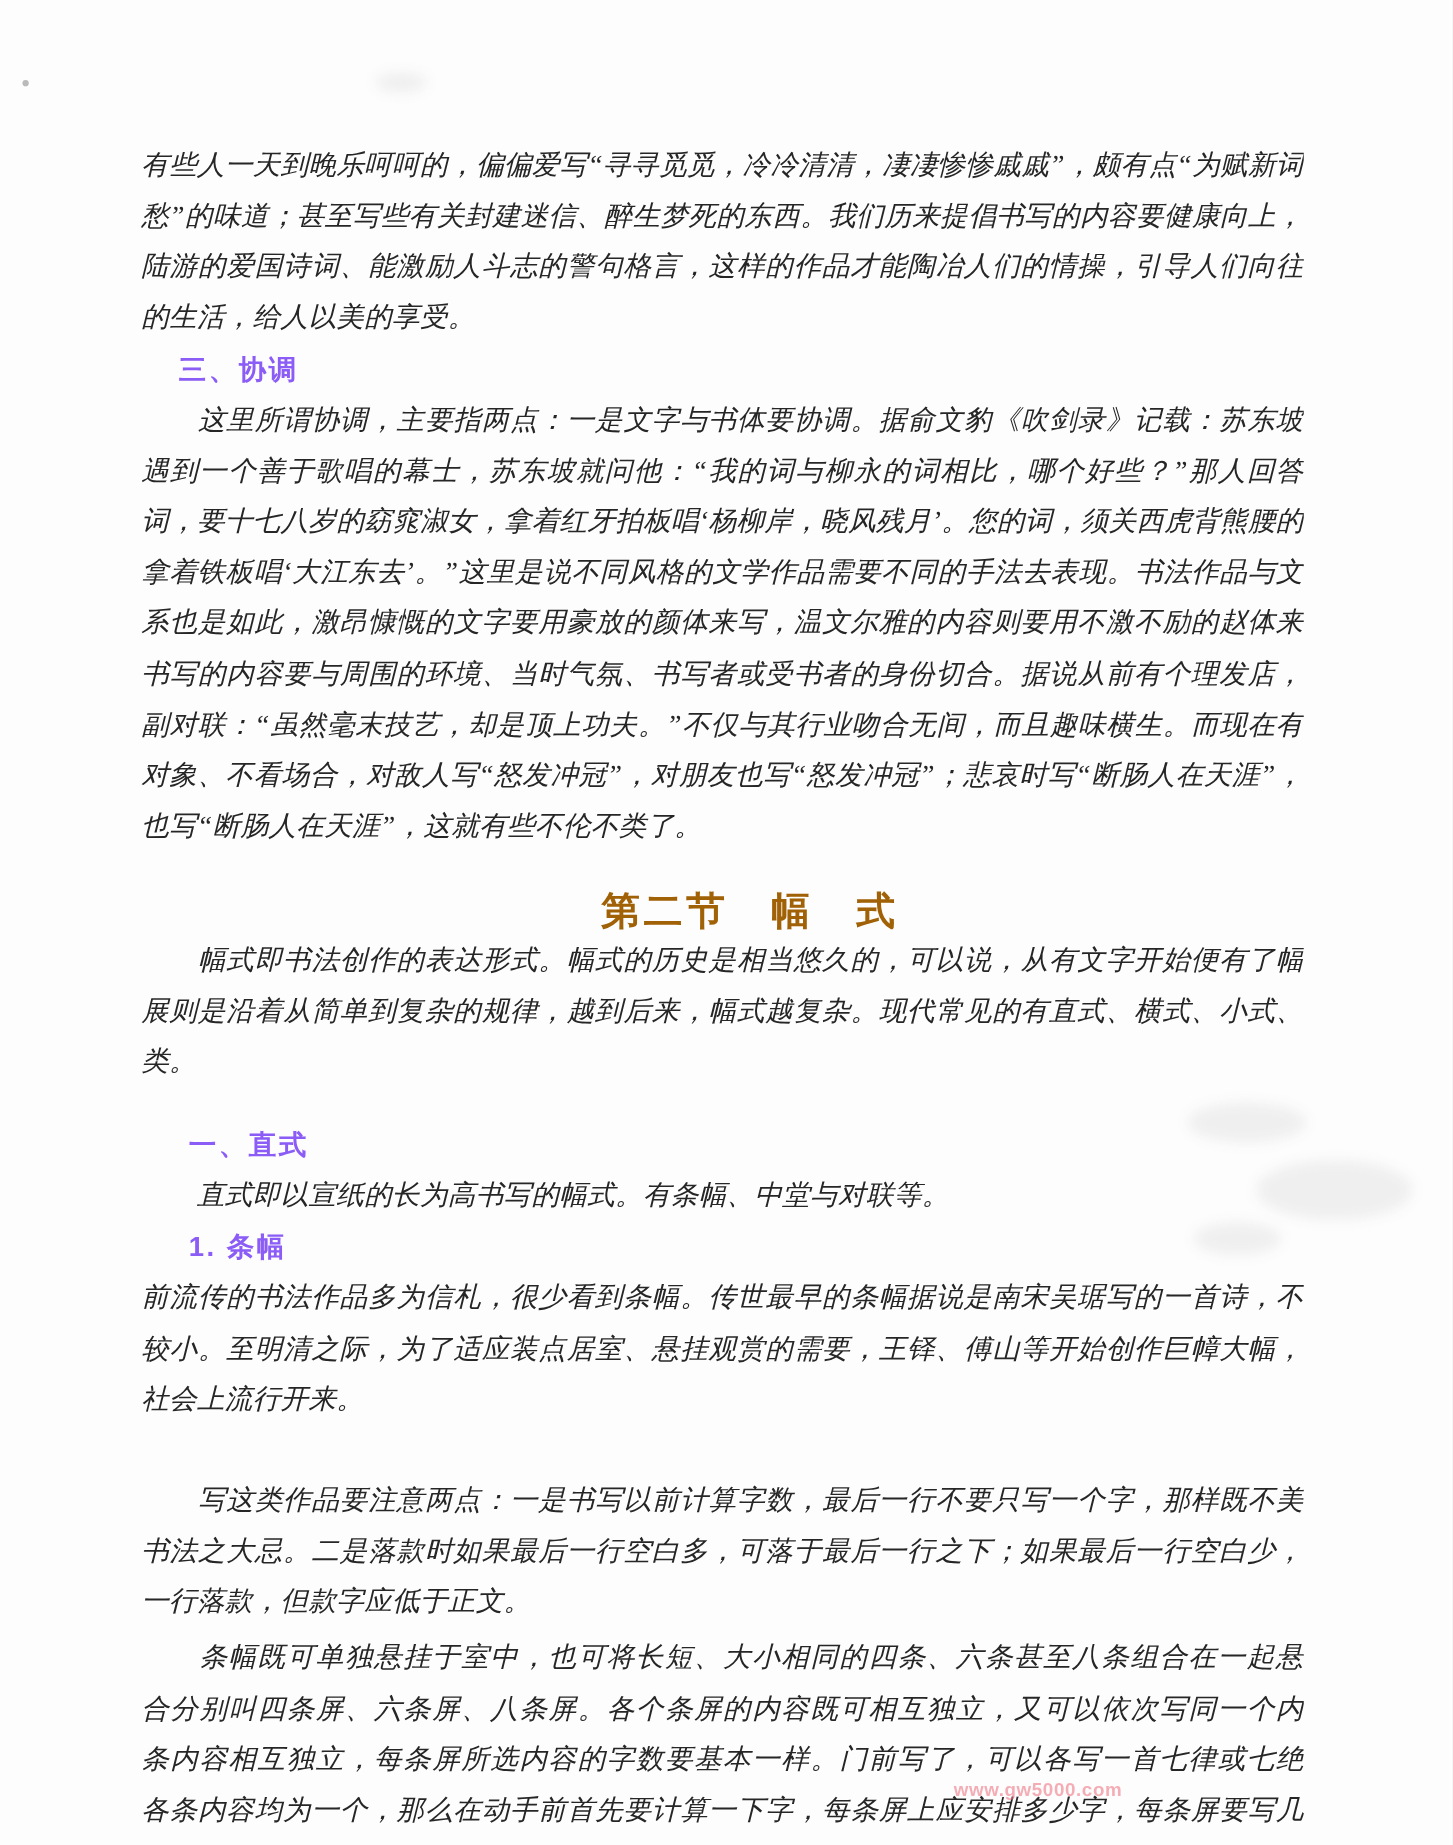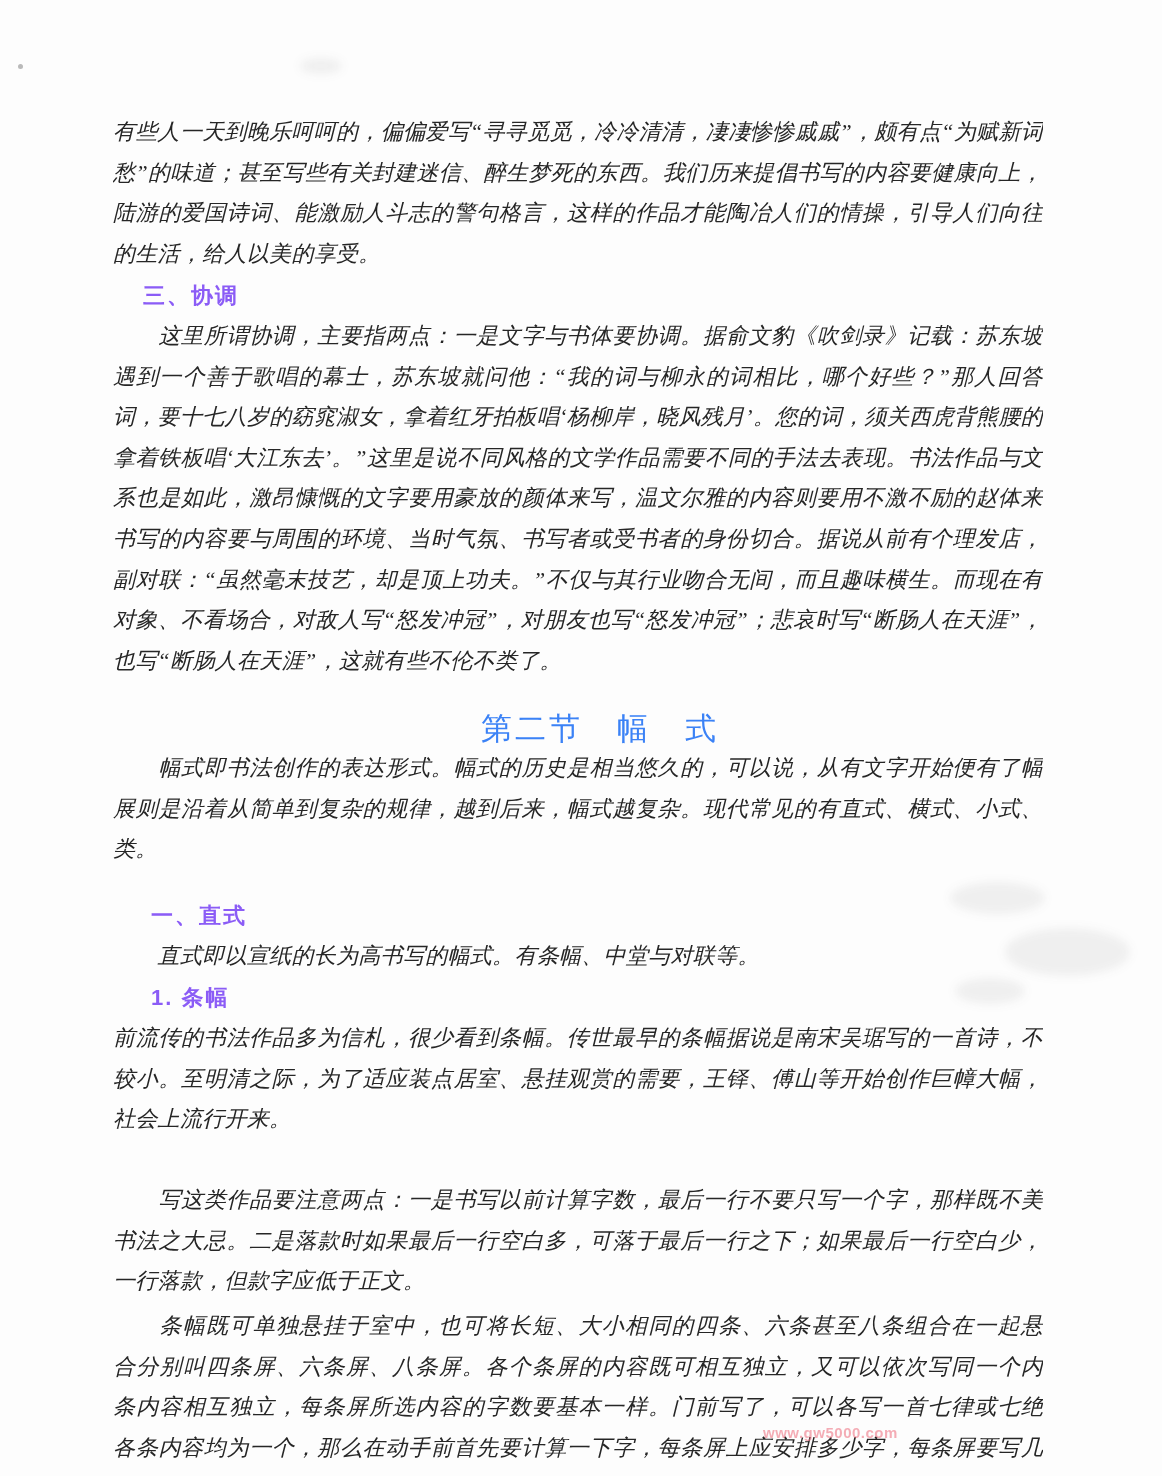--- a/index.html
+++ b/index.html
@@ -48,25 +48,25 @@
   .hd-1{padding-left:30px;}
   .hd-2{padding-left:38px;}
   .section-title{
     position:absolute;
     left:113px;
     width:930px;
     margin:0;
     text-align:center;
     transform:translateX(22px);
     font-family:"Liberation Serif","DejaVu Serif",serif;
-    font-weight:normal;
+    font-weight:bold;
     font-size:31px;
     line-height:46px;
     letter-spacing:3px;
-    color:#3b82f6;
+    color:#a16207;
   }
   .watermark{
     position:absolute;
     left:763px;
     top:1424px;
     font-family:"Liberation Sans","DejaVu Sans",sans-serif;
     font-size:15px;
     font-weight:600;
     letter-spacing:0.5px;
     color:rgba(238,118,134,0.6);

